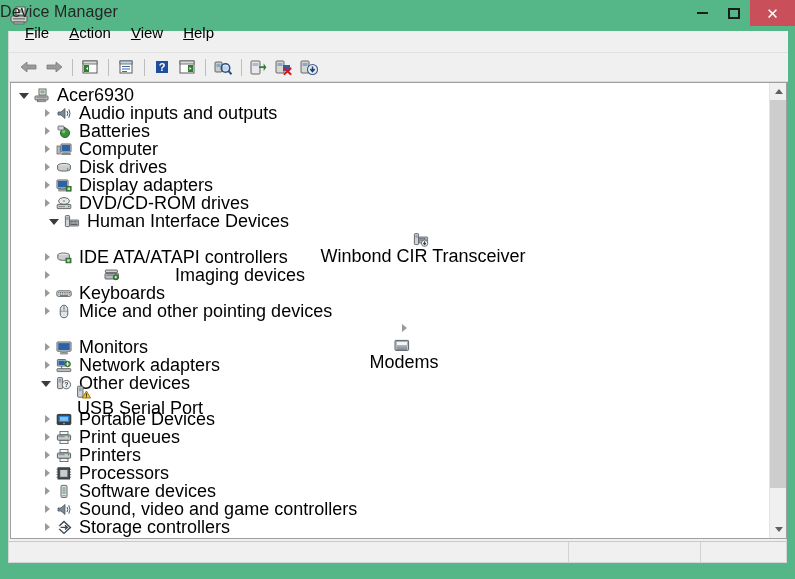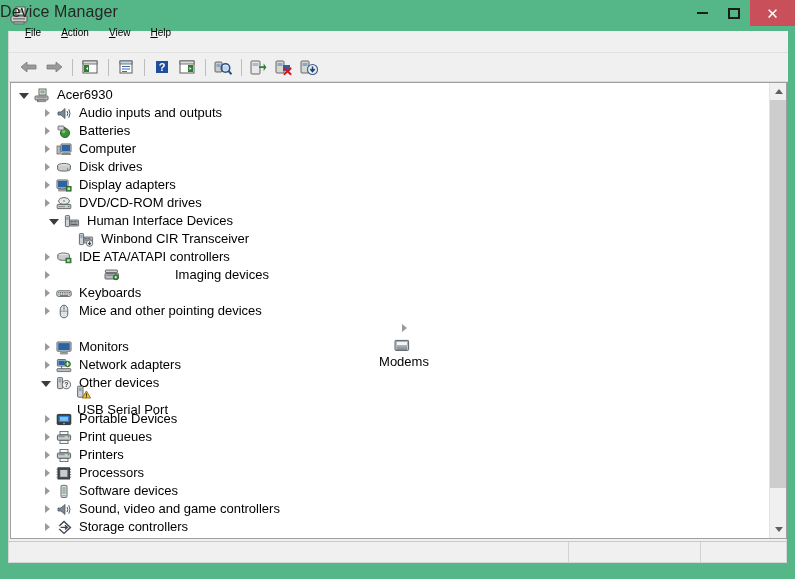--- a/index.html
+++ b/index.html
@@ -58,21 +58,21 @@
   
   #menubar {
     position: absolute; left: 0; top: 0;
     width: 779px; height: 22px;
     background: #f0f0f0;
     border-bottom: 1px solid #e2e2e2;
     display: flex; align-items: center;
     padding-left: 6px;
   }
   .menu-item {
-    font-size: 10px; color: #000000;
+    font-size: 15px; color: #000000;
     padding: 2px 10px 21px 10px;
     cursor: default;
     white-space: nowrap;
   }
   .menu-item u { text-decoration: underline; }
 
   
   #toolbar {
     position: absolute; left: 0; top: 22px;
     width: 779px; height: 29px;
@@ -133,21 +133,21 @@
     margin-top: 2px;
     transform: translateX(-1px);
   }
   .row-icon {
     width: 18px; height: 16px;
     flex: 0 0 18px;
     margin-right: 4px;
     display: flex; align-items: center; justify-content: center;
   }
   .row-label {
-    font-size: 13px;
+    font-size: 18px;
     color: #000000;
     line-height: 16px;
     padding: 0 2px;
   }
 
   
   #vscroll {
     position: absolute; right: 0; top: 0;
     width: 17px; height: 455px;
     background: #f0f0f0;
@@ -474,21 +474,21 @@
                 <rect x="9.7" y="8.5" width="1" height="1"></rect>
                   <rect x="11.1" y="8.5" width="1" height="1"></rect>
                 <rect x="12.5" y="8.5" width="1" height="1"></rect>
                 <rect x="6.9" y="10" width="6.6" height="1"></rect>
               </g>
             </svg>
           </span>
           <span class="row-label">Human Interface Devices</span>
         </div>
 
-        <div class="row" style="padding-left:66px;">
+        <div class="row" style="padding-left:66px;flex-direction:column;">
           <span class="row-icon">
             <svg width="16" height="15" viewBox="0 0 16 15">
               <rect x="1.4" y="1.6" width="4.2" height="11" rx="0.8" fill="#cfd3d6" stroke="#5a5a5a" stroke-width="0.9"></rect>
               <rect x="2.4" y="3" width="2.2" height="3" fill="#8fa6bd"></rect>
               <rect x="6" y="5" width="8.6" height="6" rx="0.6" fill="#b6bcc1" stroke="#5a5a5a" stroke-width="0.8"></rect>
               <g fill="#55606a">
                 <rect x="6.9" y="6" width="1" height="1"></rect>
                   <rect x="8.3" y="6" width="1" height="1"></rect>
                 <rect x="9.7" y="6" width="1" height="1"></rect>
                   <rect x="11.1" y="6" width="1" height="1"></rect>

